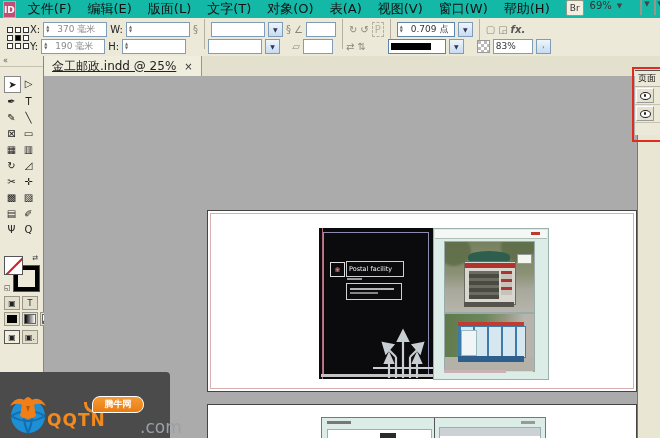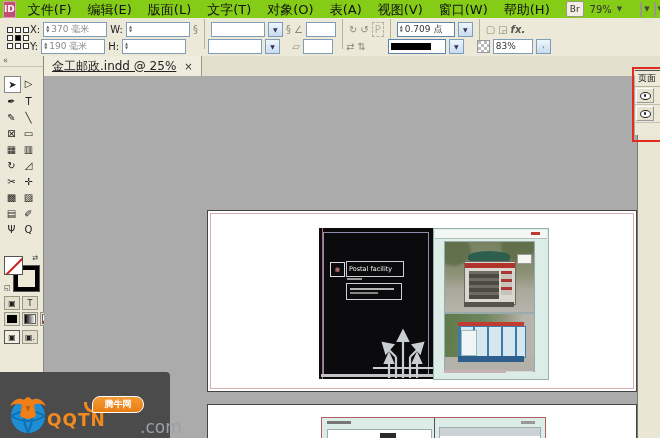--- a/index.html
+++ b/index.html
@@ -1,21 +1,21 @@
 <!DOCTYPE html>
 <html><head>
 <meta charset="utf-8">
 <style>
   html,body{margin:0;padding:0;background:#555;}
   .screen{position:relative;width:660px;height:438px;overflow:hidden;
           font-family:"DejaVu Sans","Liberation Sans",sans-serif;font-size:11px;
           background:#ABABAB;user-select:none;}
   
-  .menubar{position:absolute;left:0;top:0;width:660px;height:18px;background:#84cc16;
-           border-bottom:1px solid #C9C5B2;display:flex;align-items:center;}
+  .menubar{position:absolute;left:0;top:0;width:660px;height:18px;background:#14b8a6;
+           border-bottom:1px solid #C9C5B2;display:flex;align-items:flex-start;}
   .idbadge{width:20px;height:15px;margin:1px 4px 1px 3px;background:#C14E73;color:#fff;
            font-size:9px;font-weight:bold;display:flex;align-items:center;justify-content:center;
            border:1px solid #E09AB0;}
   .menuitem{padding:0 8px;color:#111;white-space:nowrap;font-size:13px;line-height:17px;}
   .mb-sep{width:1px;height:14px;background:#b5b1a0;margin:0 4px;}
   .chromebtn{border:1px solid #9a9788;background:#F2EFE2;border-radius:2px;height:14px;
              display:flex;align-items:center;justify-content:center;font-size:9px;padding:0 3px;color:#333;}
   .zoomdd{display:flex;align-items:center;gap:3px;color:#333;font-size:10px;padding:0 6px;}
   .ddicon{width:18px;height:13px;border:1px solid #9a9788;background:linear-gradient(#fff,#d9d5c4);
           display:inline-block;position:relative;}
@@ -23,21 +23,21 @@
   .controlbar{position:absolute;left:0;top:18px;width:660px;height:38px;background:#ECE9D8;
               border-bottom:1px solid #9a9788;}
   .proxy{position:absolute;left:7px;top:9px;width:19px;height:19px;display:grid;
          grid-template-columns:repeat(3,1fr);gap:2px;}
   .proxy i{width:4px;height:4px;border:1px solid #333;background:#fff;}
   .proxy i.c{background:#000;}
   .cb-row{position:absolute;left:30px;display:flex;align-items:center;gap:3px;height:16px;}
   .cb-row.r1{top:3px;} .cb-row.r2{top:20px;}
   .cb-label{font-size:10px;color:#222;}
   .field{height:13px;border:1px solid #7F9DB9;background:#fff;display:flex;align-items:center;
-         font-size:9px;color:#8a8a8a;padding:0 2px;gap:2px;}
+         font-size:9px;color:#8a8a8a;padding:0 2px;gap:8px;}
   .spin{display:flex;flex-direction:column;font-size:4px;line-height:4px;color:#666;}
   .v-sep{width:1px;height:30px;background:#b5b1a0;margin:0 3px;align-self:flex-start;position:relative;top:-2px;}
   .mini-ic{color:#8b8878;font-size:10px;line-height:13px;}
   .ddbtn{width:13px;height:13px;border:1px solid #7F9DB9;background:linear-gradient(#eef5fb,#c7dcf0);
          display:flex;align-items:center;justify-content:center;font-size:6px;color:#335;}
   .strokeswatch{width:40px;height:7px;background:#000;}
   .fx{font-style:italic;font-weight:bold;font-size:10px;color:#555;}
   .checker{width:11px;height:11px;border:1px solid #999;
     background:repeating-conic-gradient(#fff 0 25%,#bbb 0 50%) 0 0/6px 6px;}
   
@@ -156,21 +156,21 @@
     <div class="menuitem">版面(L)</div>
     <div class="menuitem">文字(T)</div>
     <div class="menuitem">对象(O)</div>
     <div class="menuitem">表(A)</div>
     <div class="menuitem">视图(V)</div>
     <div class="menuitem">窗口(W)</div>
     <div class="menuitem">帮助(H)</div>
     <div class="mb-sep"></div>
     <div class="chromebtn">Br</div>
     <div class="zoomdd">
-      <span>79%</span>
+      <span>69%</span>
       <span class="arr">▼</span>
     </div>
     <div class="mb-sep"></div>
     <span class="ddicon"></span>
     <span class="arr">▼</span>
     <span class="ddicon"></span>
     <span class="arr">▼</span>
     <span class="ddicon"></span>
     <span class="arr">▼</span>
   </div>

